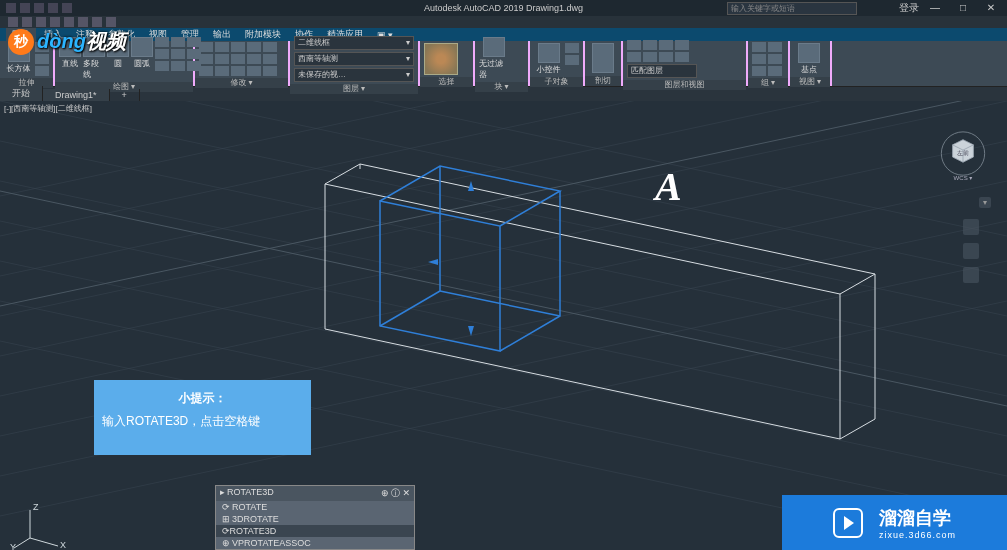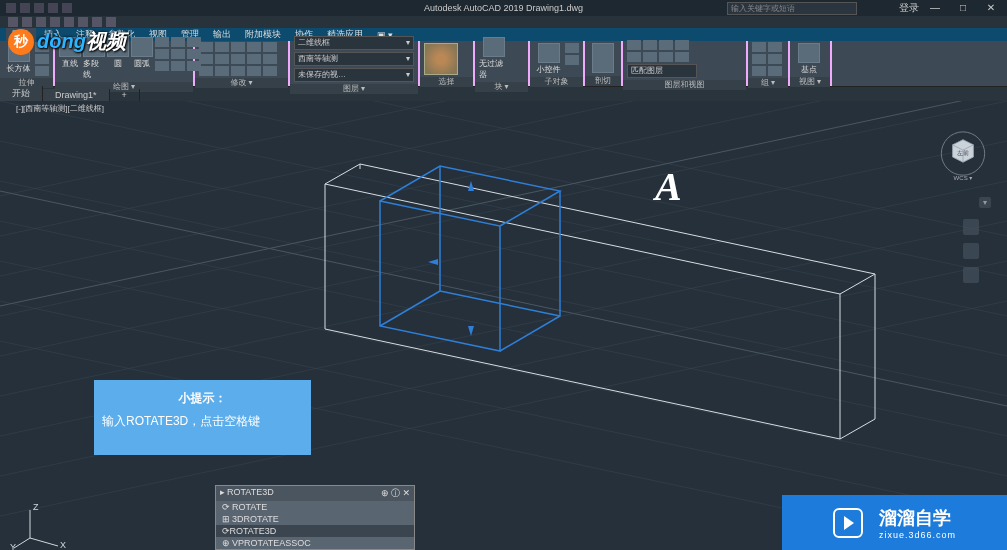--- a/index.html
+++ b/index.html
@@ -37,21 +37,21 @@
 .col-btns span { width: 14px; height: 10px; background: #5a6b7a; }
 .dropdown-long { height: 14px; background: #2a343d; border: 1px solid #555; font-size: 8px; color: #ccc; padding: 0 3px; display: flex; align-items: center; justify-content: space-between; }
 .sel-big { width: 34px; height: 32px; background: radial-gradient(circle,#b85 20%,#875 80%); border: 1px solid #aa8; }
 
 
 .doctabs { height: 14px; background: #2a343d; display: flex; font-size: 9px; color: #ccc; align-items: flex-end; }
 .doctabs span { padding: 1px 12px; background: #354049; border-right: 1px solid #222; }
 .doctabs span.plus { background: none; }
 
 
-.vp-state { position: absolute; top: 103px; left: 16px; font-size: 8px; color: #ccc; z-index: 5; }
+.vp-state { position: absolute; top: 103px; left: 4px; font-size: 8px; color: #ccc; z-index: 5; }
 
 
 .canvas { position: absolute; top: 101px; left: 0; right: 0; bottom: 0; background: #25303a; overflow: hidden; }
 .canvas svg { position: absolute; top: 0; left: 0; }
 
 
 .viewcube { position: absolute; top: 30px; right: 18px; width: 52px; height: 52px; }
 .viewcube svg { width: 100%; height: 100%; }
 .nav-wheel-btn { position: absolute; top: 96px; right: 16px; font-size: 8px; color: #999; background: #3a4550; padding: 1px 4px; border-radius: 2px; }
 .nav-icons { position: absolute; top: 118px; right: 28px; display: flex; flex-direction: column; gap: 8px; }

